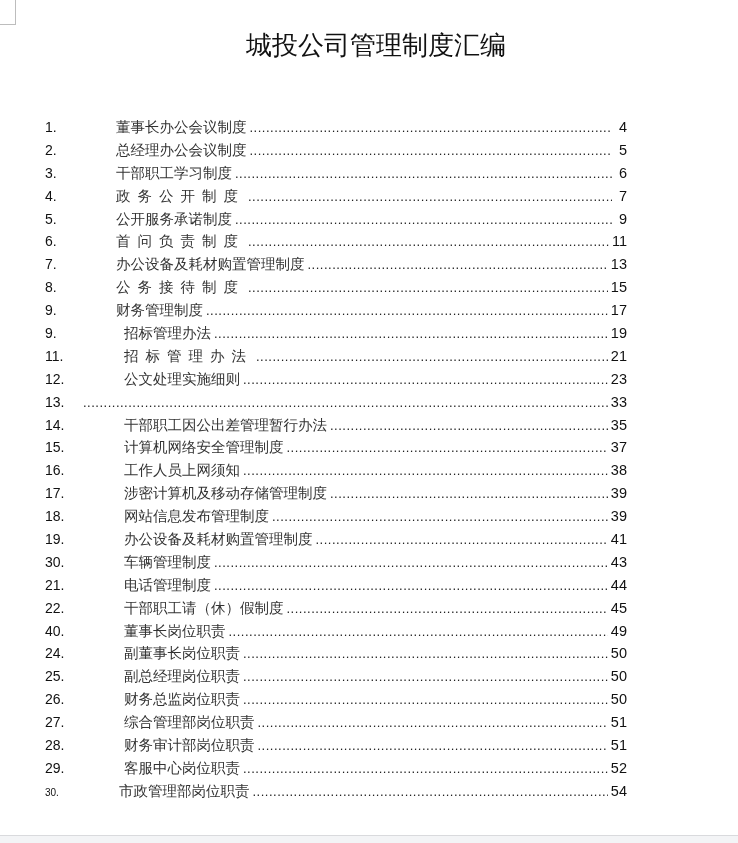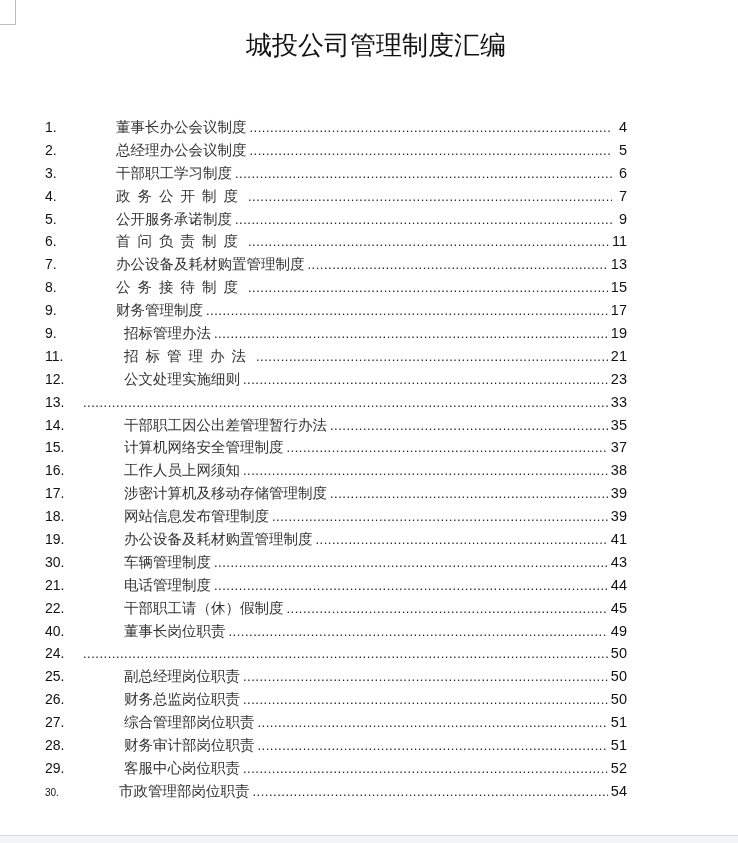--- a/index.html
+++ b/index.html
@@ -181,20 +181,21 @@
       <span class="page">45</span>
     </div>
     <div class="row">
       <span class="num n2">40.</span>
       <span class="label">董事长岗位职责</span>
       <span class="leader"></span>
       <span class="page">49</span>
     </div>
     <div class="row">
       <span class="num n2">24.</span>
+      <span class="label">副董事长岗位职责</span>
       <span class="leader"></span>
       <span class="page">50</span>
     </div>
     <div class="row">
       <span class="num n2">25.</span>
       <span class="label">副总经理岗位职责</span>
       <span class="leader"></span>
       <span class="page">50</span>
     </div>
     <div class="row">

